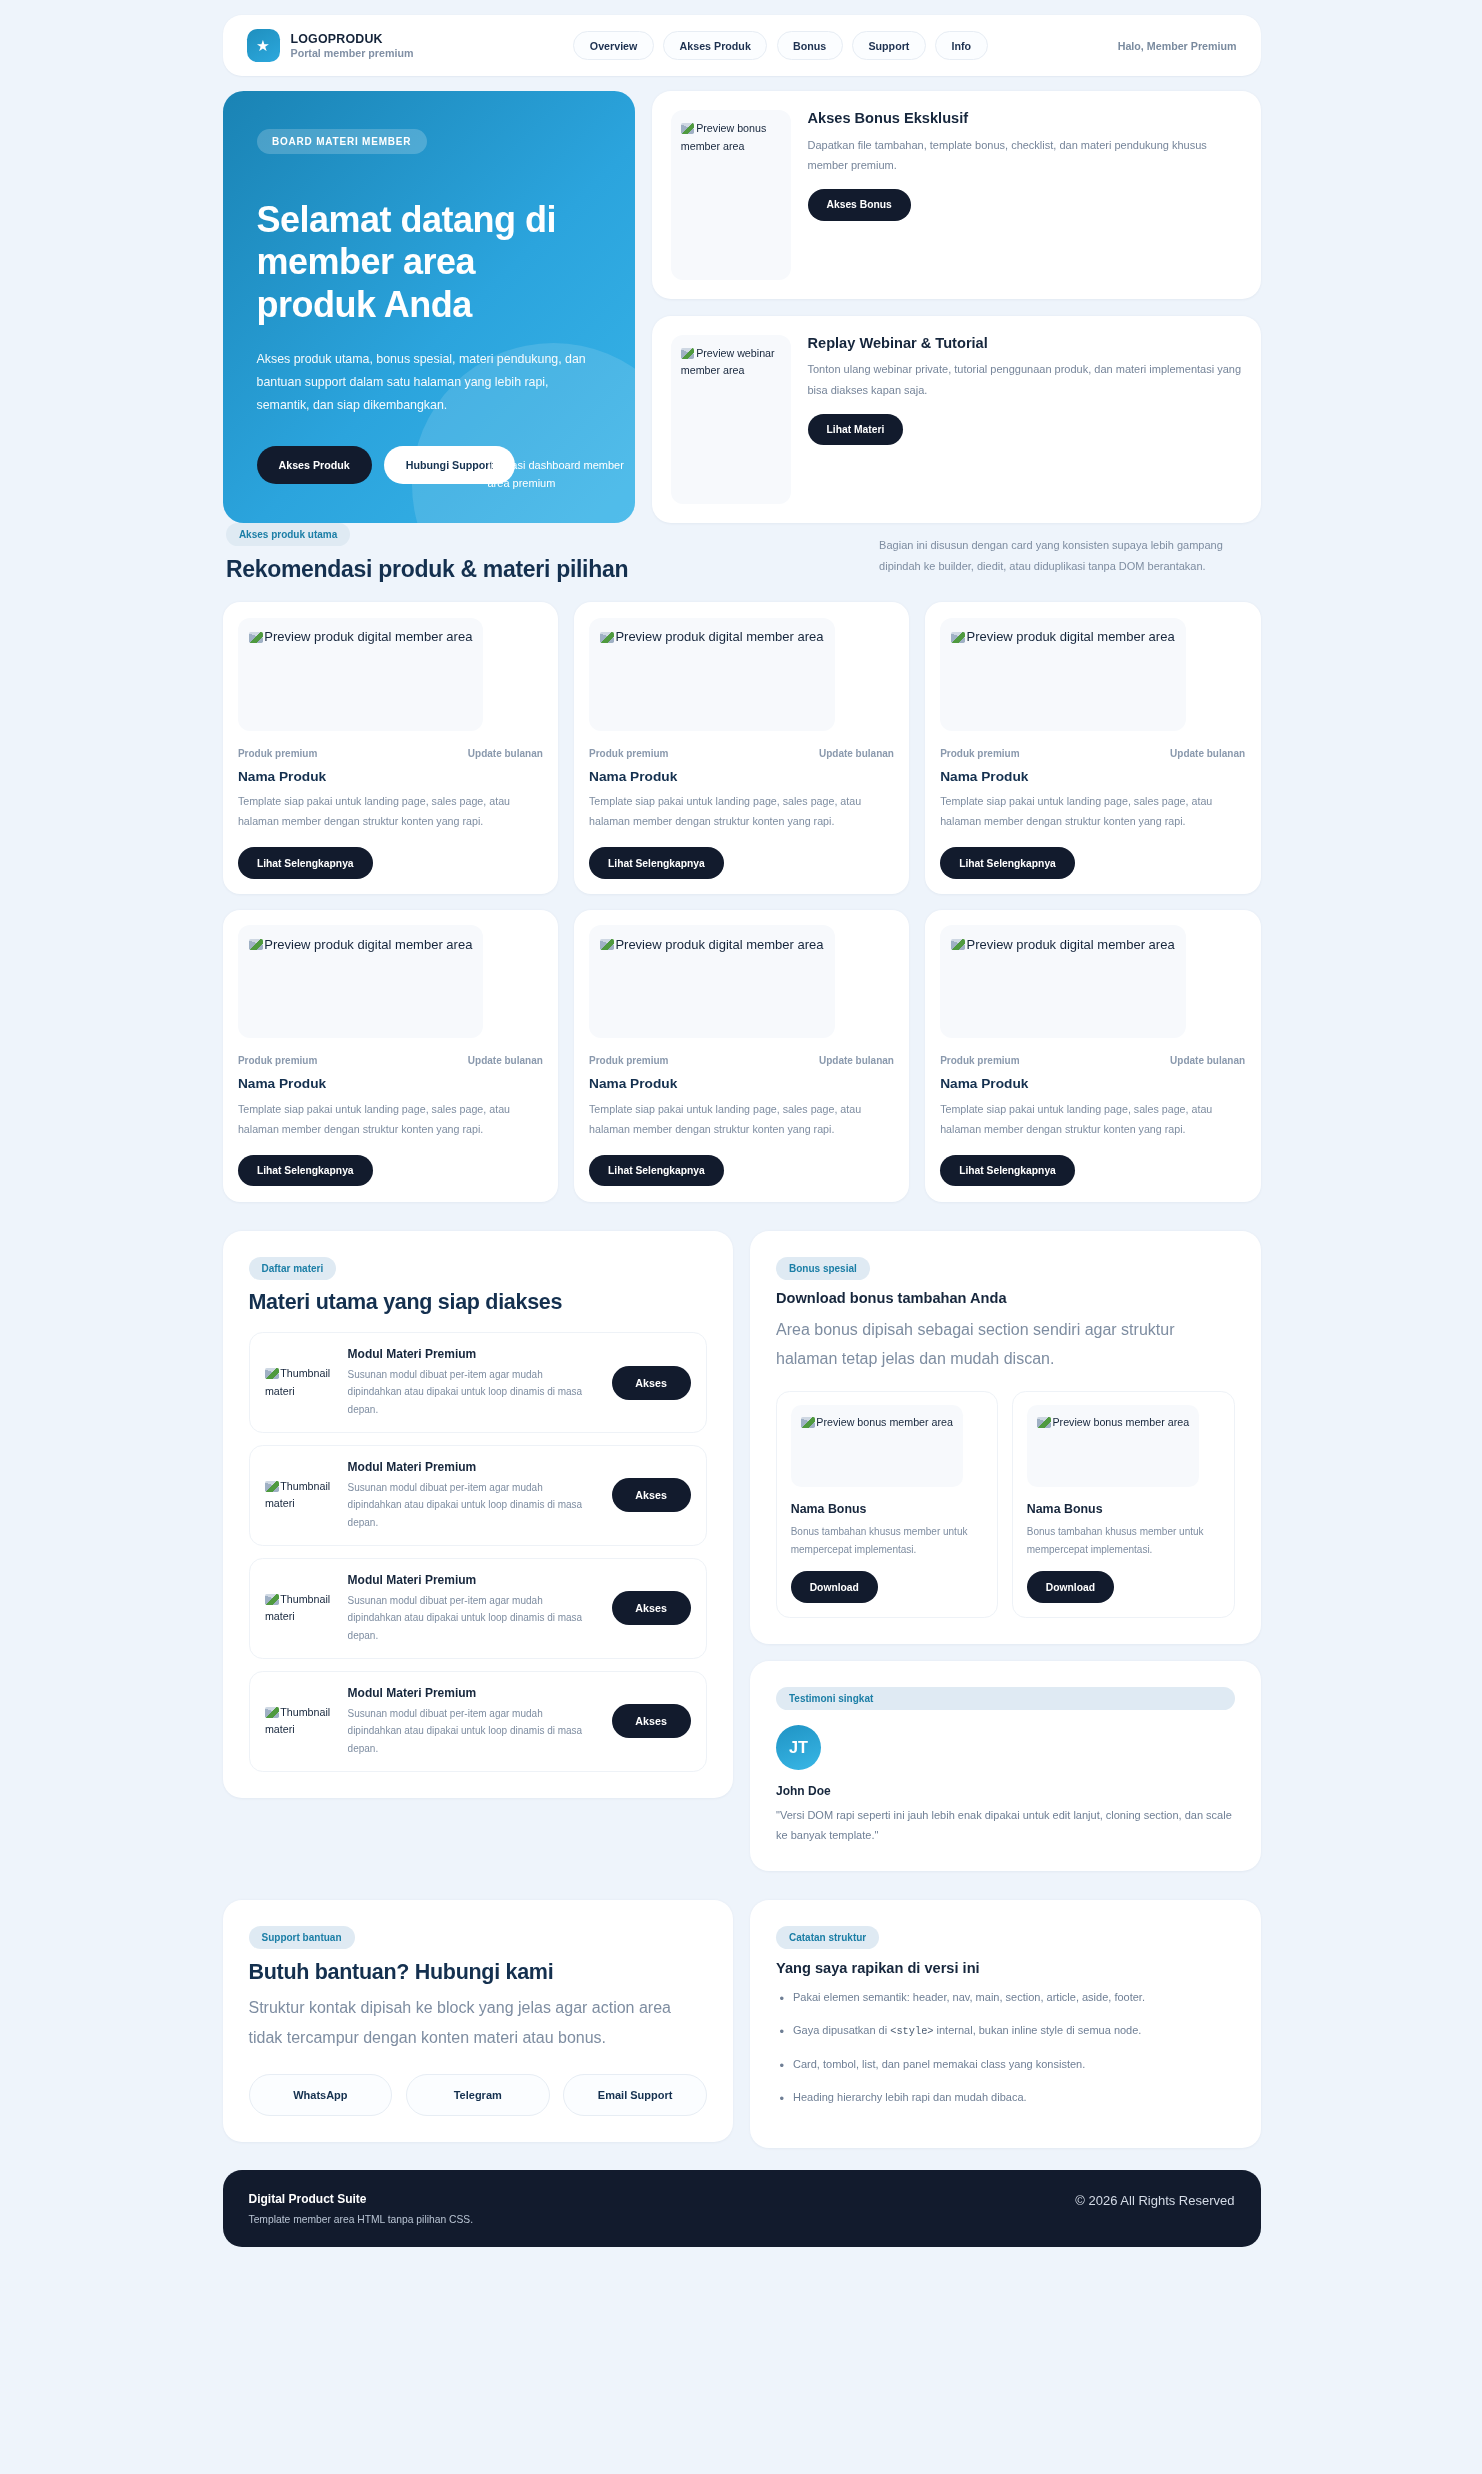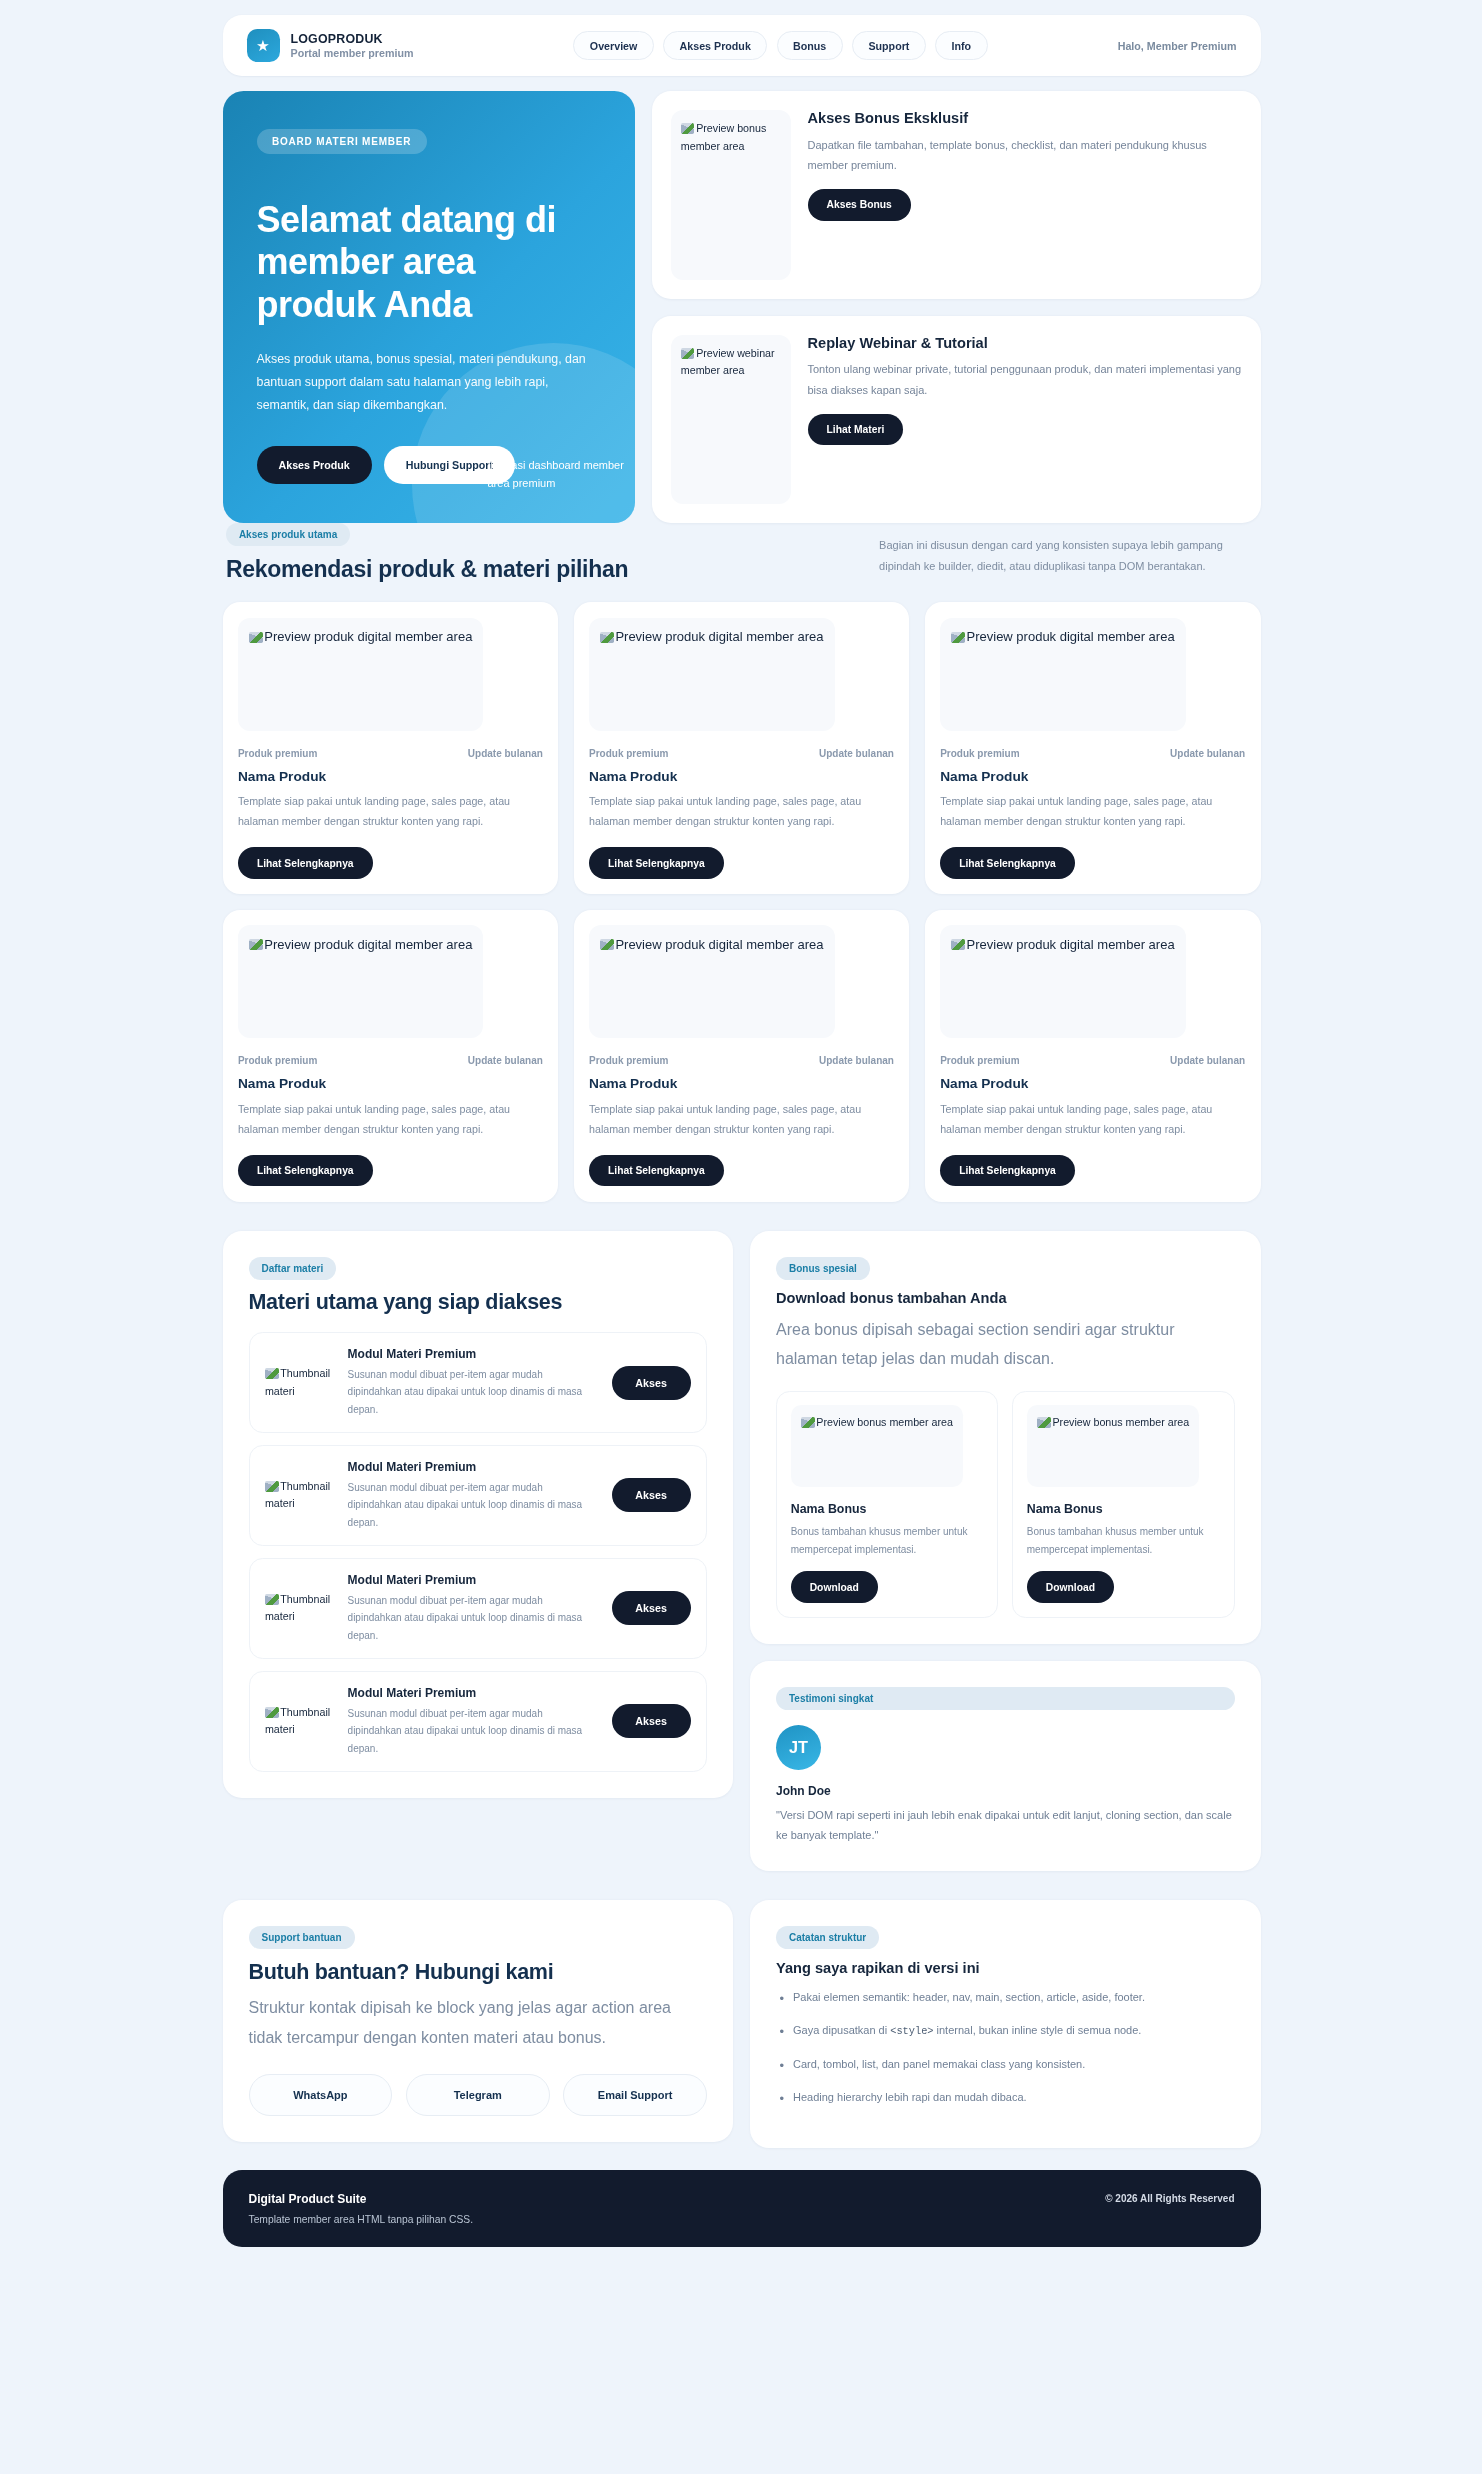--- a/index.html
+++ b/index.html
@@ -341,21 +341,21 @@
     border-radius: 19px;
     margin-top: 22px;
     padding: 22px 26px;
     display: flex;
     justify-content: space-between;
     align-items: flex-start;
     color: #fff;
   }
   .footer-title { font-size: 12px; font-weight: bold; margin-bottom: 8.6px; }
   .footer-sub { font-size: 10.3px; color: #b9c4d3; }
-  .footer-copy { font-size: 10px; color: #d4dbe6; white-space: nowrap; padding-top: 1.7px; font-weight: bold; }
+  .footer-copy { font-size: 13px; color: #d4dbe6; white-space: nowrap; padding-top: 1.7px; }
 </style>
 </head>
 <body>
 
 <div class="page">
 
   <header class="site-header">
     <div class="brand">
       <span class="brand-mark">
         <span>★</span>

